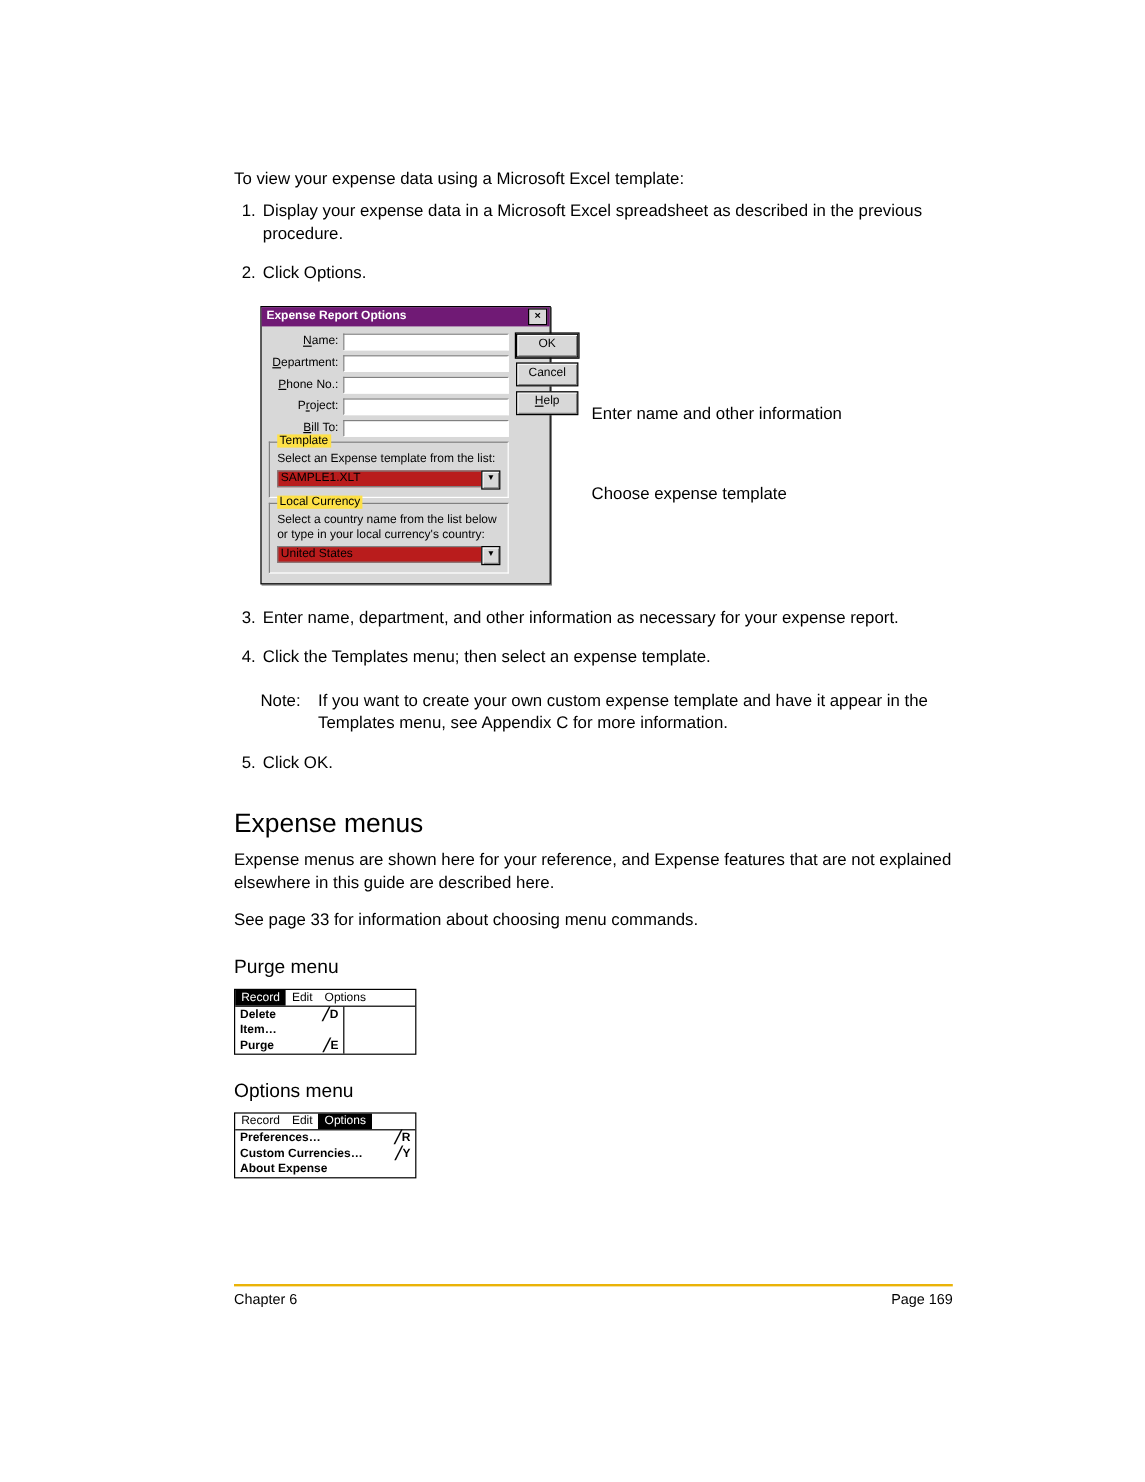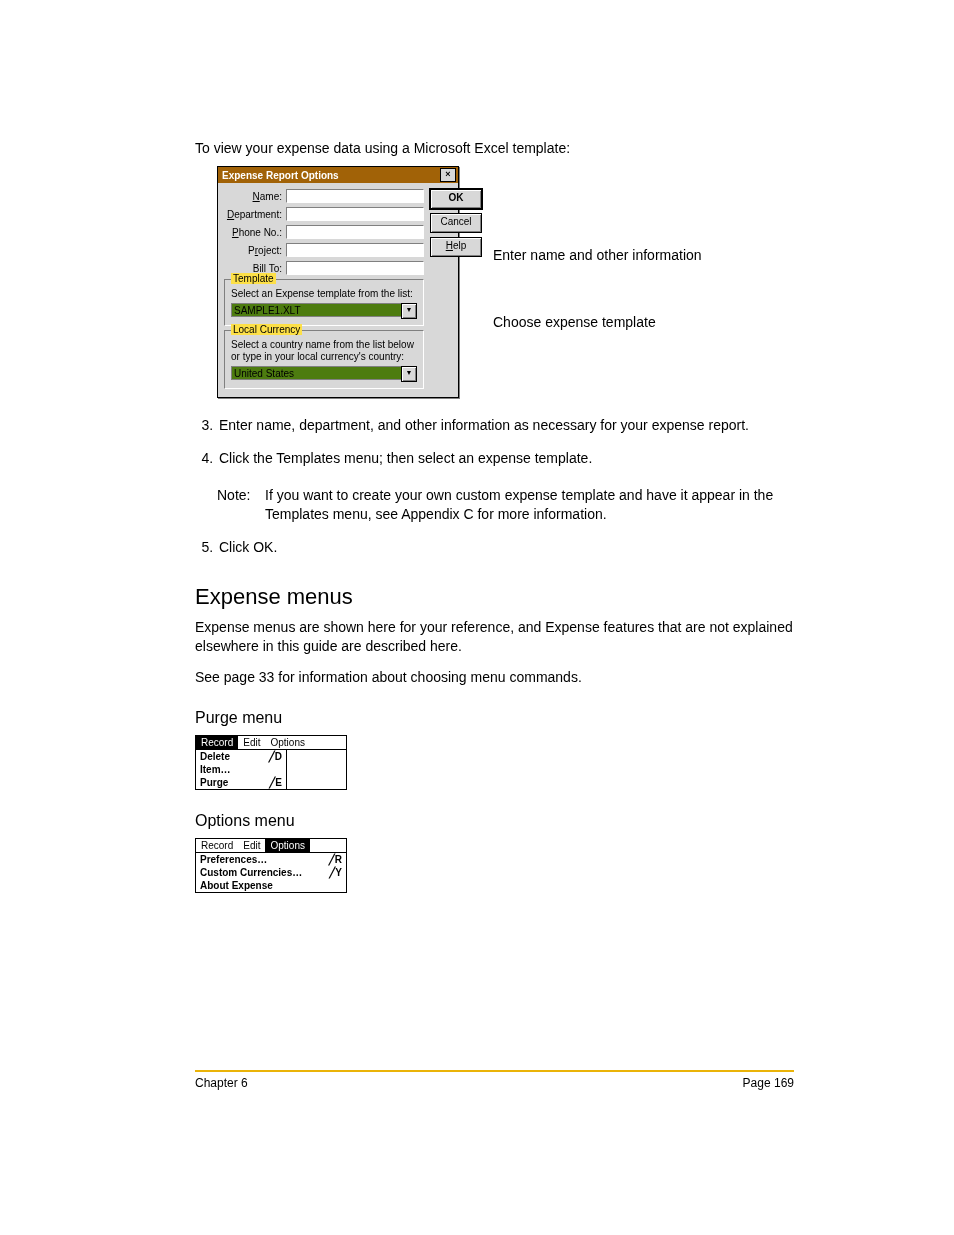--- a/index.html
+++ b/index.html
@@ -52,21 +52,21 @@
   
   .dialog {
     width: 240px;
     border: 1px solid #000;
     background: #d8d8d8;
     font-family: "MS Sans Serif", Tahoma, sans-serif;
     font-size: 10px;
     box-shadow: 1px 1px 0 #808080;
   }
   .titlebar {
-    background: #a16207;
+    background: #701a75;
     color: #fff;
     display: flex;
     align-items: center;
     justify-content: space-between;
     padding: 1px 2px 1px 4px;
     font-weight: bold;
     font-size: 10px;
   }
   .close-x {
     width: 14px;
@@ -124,21 +124,20 @@
     background: #d8d8d8;
     border: 1px solid #000;
     box-shadow: inset 1px 1px 0 #fff, inset -1px -1px 0 #808080;
     font-size: 10px;
     text-align: center;
     line-height: 16px;
     cursor: default;
   }
   .win-btn.default {
     outline: 1px solid #000;
-    font-weight: bold;
   }
   .win-btn .underline {
     text-decoration: underline;
   }
   .groupbox {
     border: 1px solid #808080;
     border-right-color: #fff;
     border-bottom-color: #fff;
     margin: 4px 0 0 0;
     padding: 8px 6px 6px 6px;
@@ -159,21 +158,21 @@
   }
   .combo {
     display: flex;
     width: 100%;
   }
   .combo input {
     flex: 1;
     height: 14px;
     border: 1px solid #808080;
     border-right: none;
-    background: #4d7c0f;
+    background: #b91c1c;
     font-size: 10px;
     padding: 0 2px;
     box-sizing: border-box;
   }
   .combo .arrow {
     width: 14px;
     height: 14px;
     background: #d8d8d8;
     border: 1px solid #000;
     box-shadow: inset 1px 1px 0 #fff, inset -1px -1px 0 #808080;
@@ -253,20 +252,24 @@
     padding-top: 4px;
   }
 </style>
 </head>
 <body>
 
 <div class="page">
 
   <div class="heading-intro">To view your expense data using a Microsoft Excel template:</div>
 
+  <ol class="steps">
+    <li>Display your expense data in a Microsoft Excel spreadsheet as described in the previous procedure.</li>
+    <li>Click Options.</li>
+  </ol>
 
   <div class="figure-row">
     <div class="dialog">
       <div class="titlebar">
         <span>Expense Report Options</span>
         <div class="close-x">×</div>
       </div>
       <div class="dlg-body">
         <div class="fields">
           <div class="field-row">

